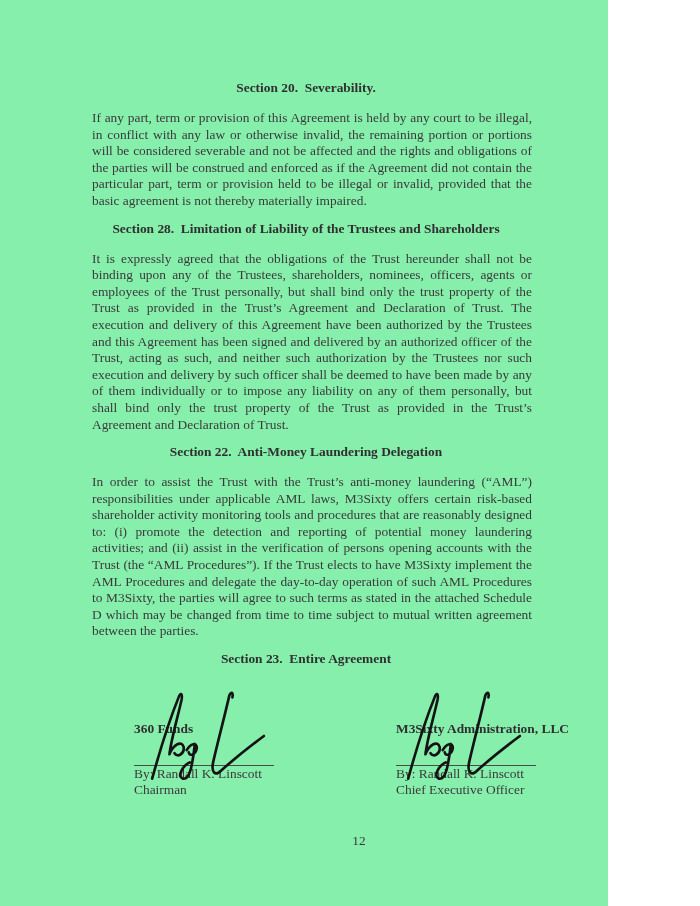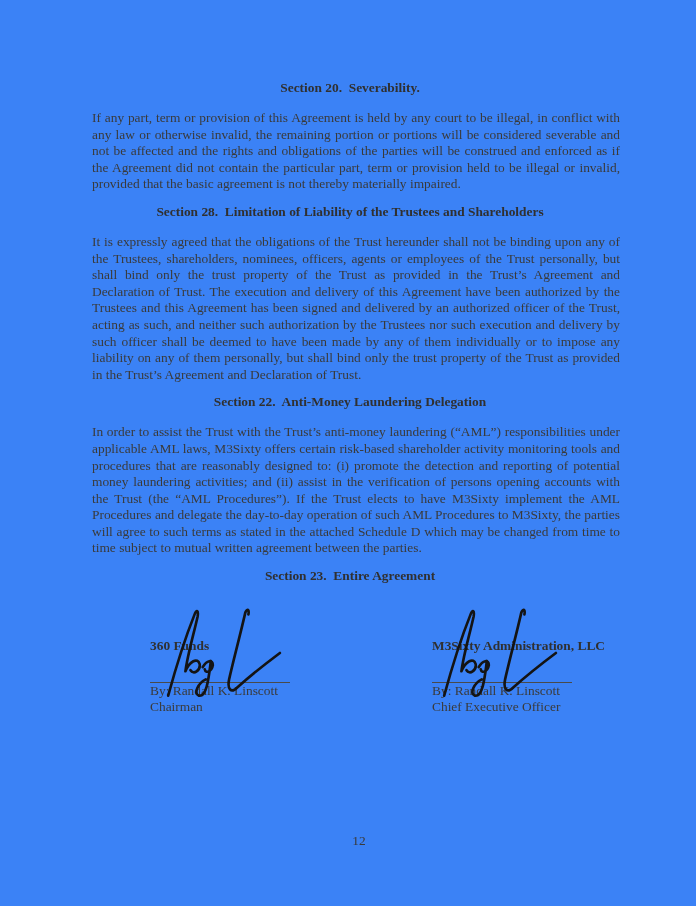--- a/index.html
+++ b/index.html
@@ -1,20 +1,20 @@
 <!DOCTYPE html>
 <html><head>
 <meta charset="utf-8">
 <style>
   html, body { margin:0; padding:0; background:#ffffff; }
   .page {
     position: relative;
-    width: 696px;
+    width: 608px;
     height: 906px;
-    background: #3b82f6;
+    background: #86efac;
     box-sizing: border-box;
     padding: 79px 76px 0 80px;
     font-family: "Liberation Serif", serif;
     font-size: 13.4px;
     line-height: 16.6px;
     color: #3a3a3a;
     overflow: hidden;
   }
   .doc-heading {
     font-size: 13.4px;
@@ -36,21 +36,21 @@
   }
   .signature-area {
     position: relative;
     margin-top: 54px;
     display: flex;
     align-items: flex-start;
   }
   .sig-col {
     position: relative;
   }
-  .sig-col.left  { margin-left: 70px; width: 160px; }
+  .sig-col.left  { margin-left: 54px; width: 160px; }
   .sig-col.right { margin-left: 122px; width: 172px; }
   .sig-company {
     font-weight: bold;
     color: #303030;
     white-space: nowrap;
   }
   .sig-scrawl {
     position: absolute;
     top: -30px;
     left: 6px;

